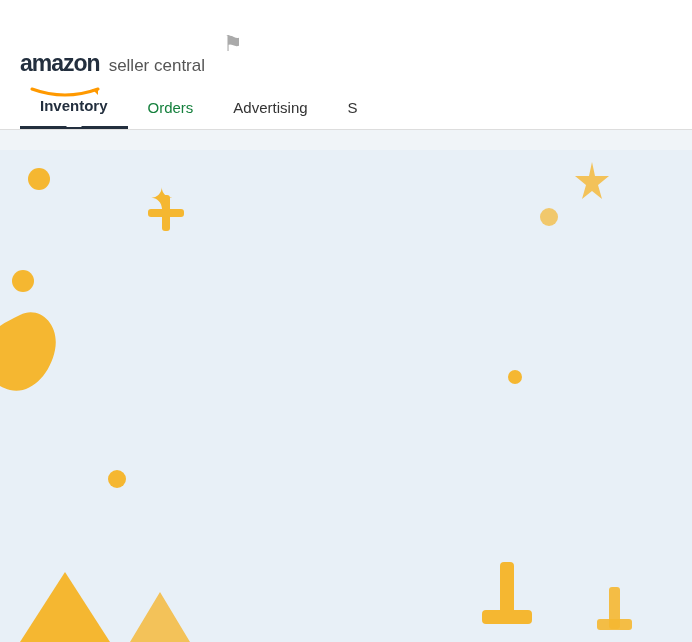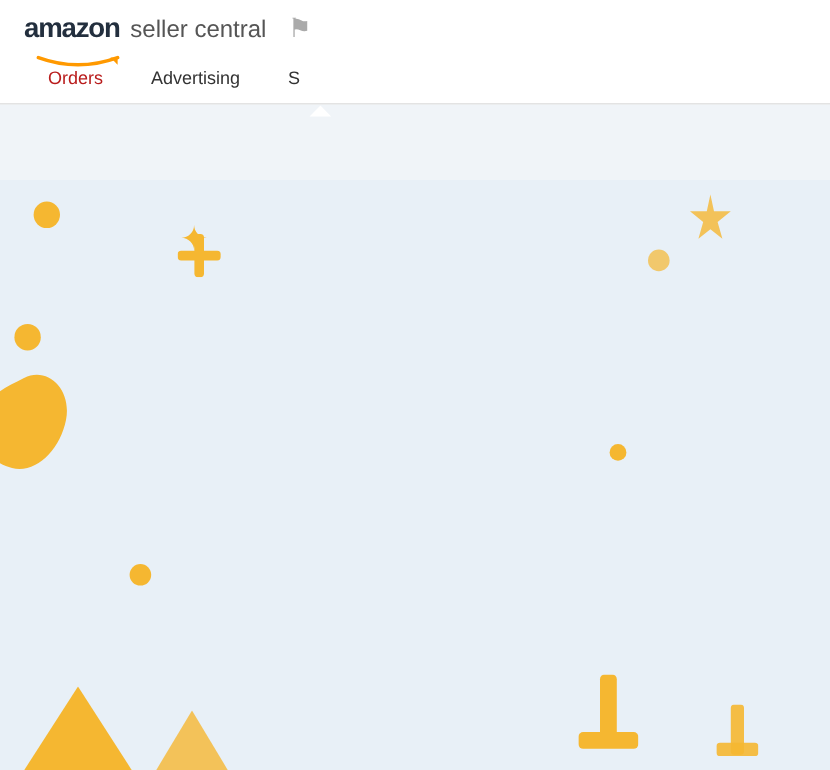--- a/index.html
+++ b/index.html
@@ -90,38 +90,39 @@
     .dot {
       border-radius: 50%;
     }
   </style>
 </head>
 <body>
 
 <div class="header">
   <div class="header-top">
     <div class="logo-container">
-      <div style="display:flex;align-items:flex-end;gap:0;">
+      <div style="display:flex;align-items:flex-end;gap:0;margin-top:40px;">
         <span style="font-size:23px;font-weight:900;color:#232f3e;font-family:'Arial Black',Arial,sans-serif;letter-spacing:-1px;">
           amazon
         </span>
         <span style="display:inline-block;width:70px;height:8px;margin-left:-70px;margin-top:4px;position:relative;top:14px;">
           <svg width="70" height="10" viewBox="0 0 70 10">
             <path d="M2 2 Q35 14 68 2" stroke="#ff9900" stroke-width="3" fill="none" stroke-linecap="round"></path>
             <polygon points="62,2 68,2 68,8" fill="#ff9900"></polygon>
           </svg>
         </span>
       </div>
-      <span style="font-size:20px;color:#555;margin-left:5px;">seller central</span>
+      <span style="font-size:17px;color:#555;margin-left:5px;">seller central</span>
     </div>
     <span style="margin-left:18px;color:#aaa;font-size:22px;">⚑</span>
   </div>
 
   <nav class="nav-bar">
-    <a class="nav-item" style="font-size:15px;color:#b91c1c;text-decoration:none;padding:12px 20px;">Orders</a>
+    <a class="nav-item active" style="font-size:15px;font-weight:bold;color:#232f3e;text-decoration:none;padding:12px 20px;border-bottom:3px solid #232f3e;position:relative;">Inventory</a>
+    <a class="nav-item" style="font-size:15px;color:#15803d;text-decoration:none;padding:12px 20px;">Orders</a>
     <a class="nav-item" style="font-size:15px;color:#333;text-decoration:none;padding:12px 20px;text-align:center;">Advertising</a>
     <a class="nav-item" style="font-size:15px;color:#333;text-decoration:none;padding:12px 20px;">S</a>
   </nav>
 
   <div style="position:absolute;left:258px;top:88px;width:0;height:0;border-left:9px solid transparent;border-right:9px solid transparent;border-bottom:9px solid white;z-index:101;"></div>
 </div>
 
 <div class="bg-decor">
 
   <div class="shape dot" style="width:22px;height:22px;top:18px;left:28px;background:#f5b731;"></div>

